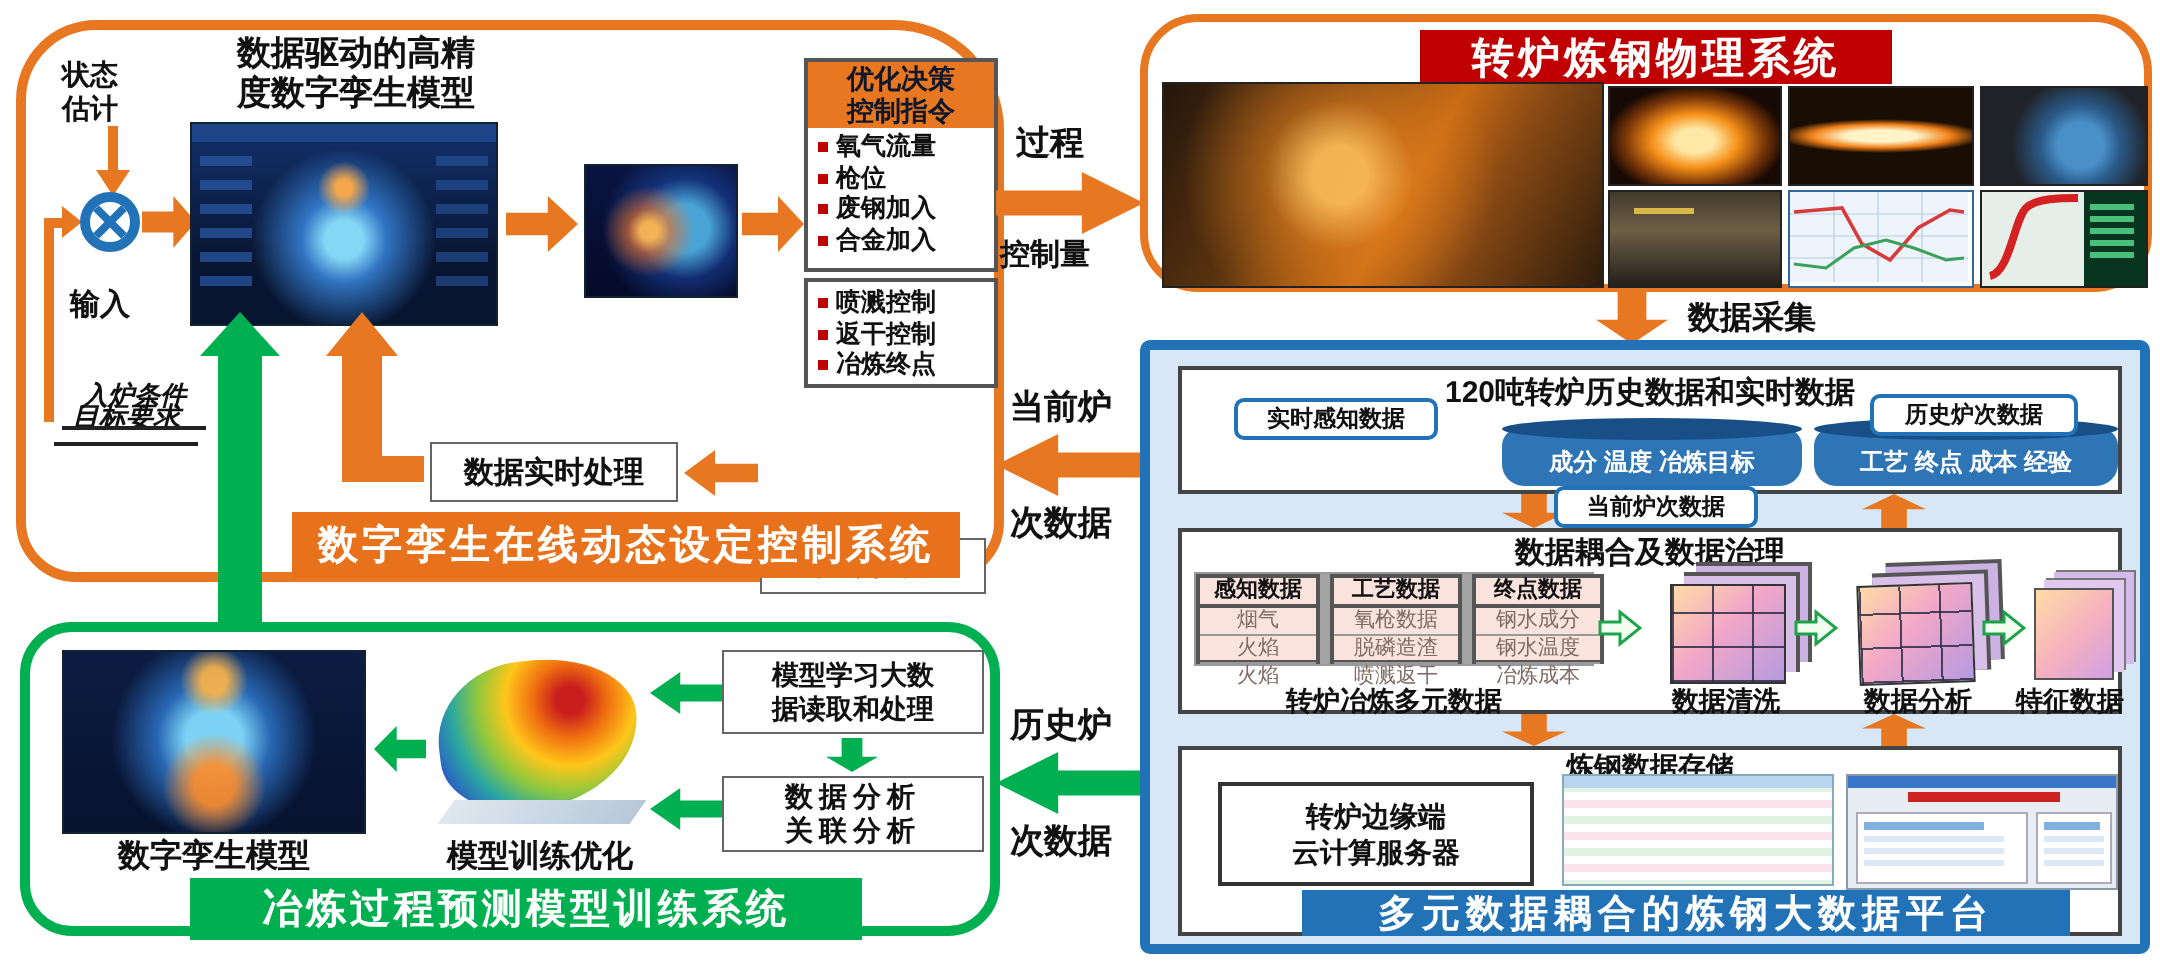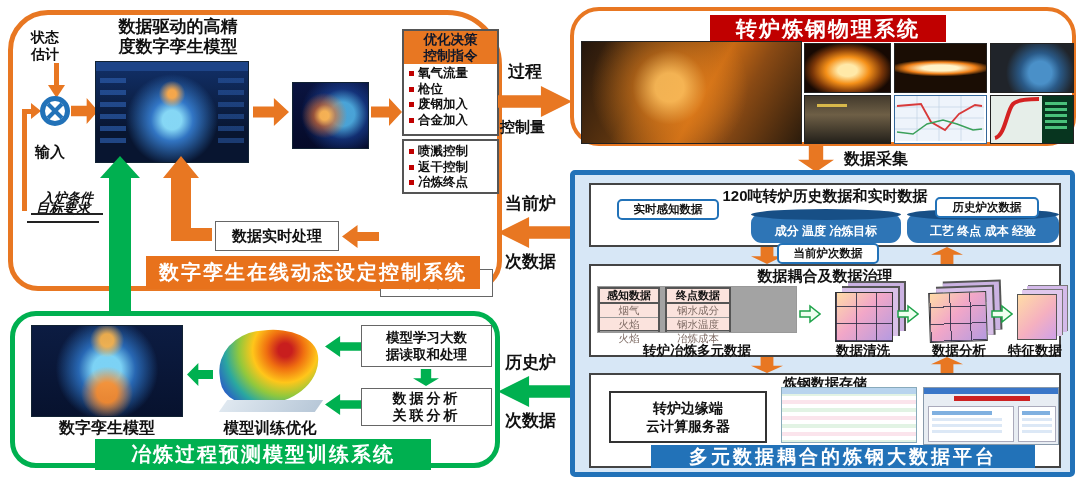--- a/index.html
+++ b/index.html
@@ -227,20 +227,26 @@
       <div class="abs b lbl" style="left:0;right:0;top:1px;font-size:15px;text-align:center;">数据耦合及数据治理</div>
 
       <div class="abs" style="left:6px;top:20px;width:200px;height:47px;border:1px solid #999;background:#a3a3a3;display:flex;gap:5px;padding:0;">
         <div class="dcol" style="flex:0 0 58px;">
           <div class="dhead">感知数据</div>
           <div class="drow">烟气</div>
           <div class="drow">火焰</div>
           <div class="drow">火焰</div>
         </div>
         <div class="dcol" style="flex:0 0 62px;">
+          <div class="dhead">工艺数据</div>
+          <div class="drow">氧枪数据</div>
+          <div class="drow">脱磷造渣</div>
+          <div class="drow">喷溅返干</div>
+        </div>
+        <div class="dcol" style="flex:0 0 62px;">
           <div class="dhead">终点数据</div>
           <div class="drow">钢水成分</div>
           <div class="drow">钢水温度</div>
           <div class="drow">冶炼成本</div>
         </div>
       </div>
       <div class="abs b lbl" style="left:28px;top:76px;width:156px;font-size:13.5px;text-align:center;">转炉冶炼多元数据</div>
 
       <svg class="abs" style="left:208px;top:38px;" width="22" height="20" viewBox="0 0 22 20">
           <polygon points="1,7 11,7 11,2 21,10 11,18 11,13 1,13" fill="#f0fff0" stroke="#1ea34a" stroke-width="1.5"></polygon>

